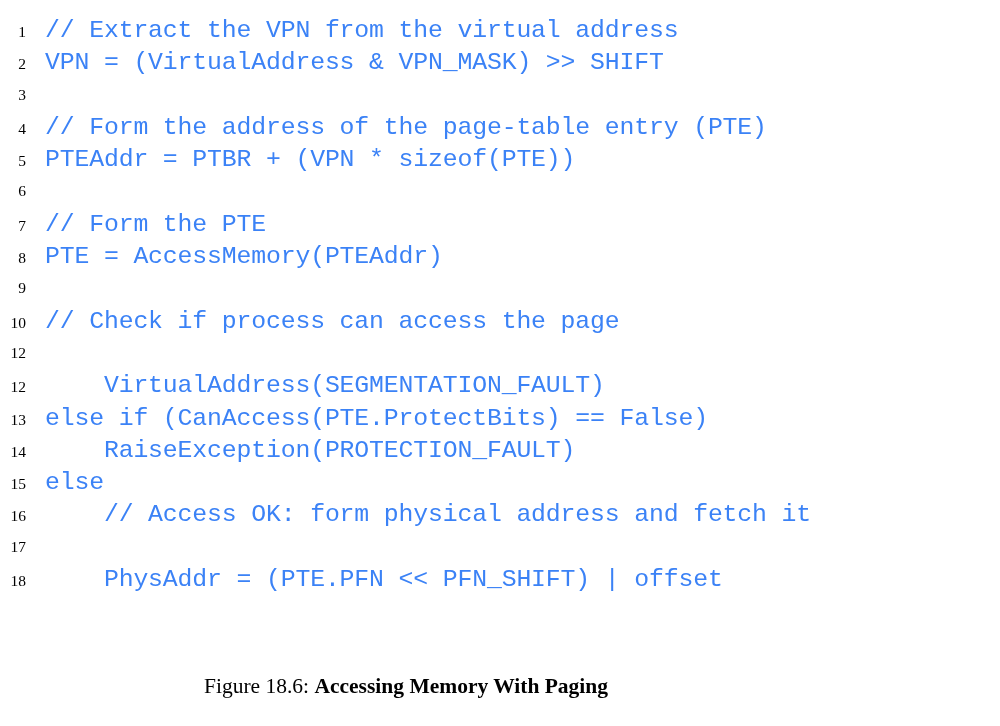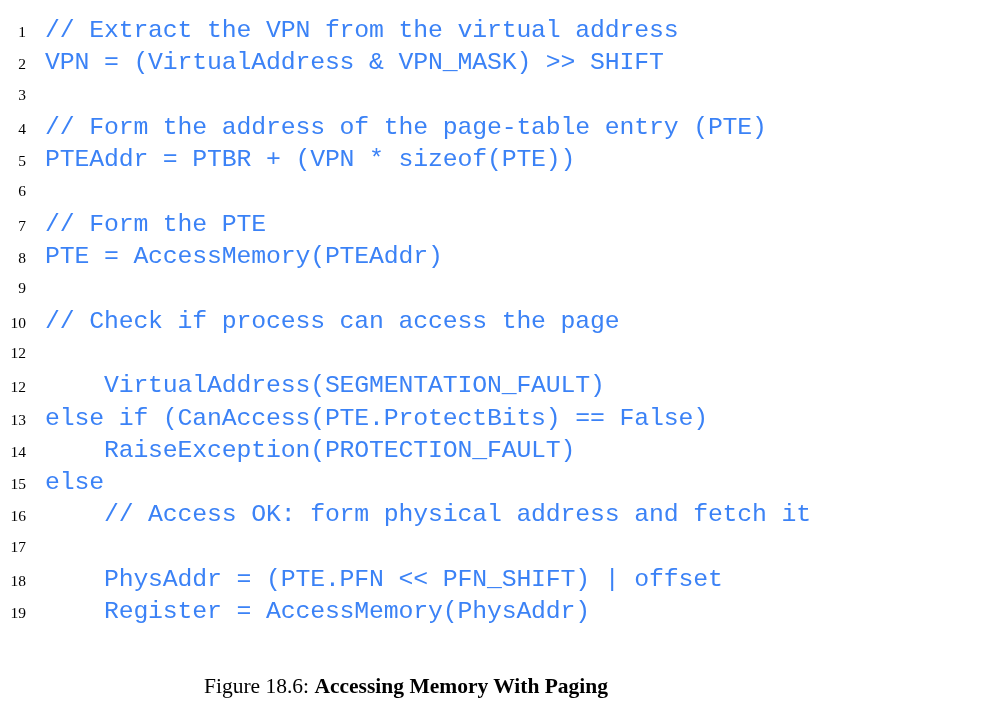--- a/index.html
+++ b/index.html
@@ -98,18 +98,17 @@
       <div class="code-line"><span class="line-number">9</span><span class="line-code"></span></div>
       <div class="code-line"><span class="line-number">10</span><span class="line-code">// Check if process can access the page</span></div>
       <div class="code-line"><span class="line-number">12</span></div>
       <div class="code-line"><span class="line-number">12</span><span class="line-code">    VirtualAddress(SEGMENTATION_FAULT)</span></div>
       <div class="code-line"><span class="line-number">13</span><span class="line-code">else if (CanAccess(PTE.ProtectBits) == False)</span></div>
       <div class="code-line"><span class="line-number">14</span><span class="line-code">    RaiseException(PROTECTION_FAULT)</span></div>
       <div class="code-line"><span class="line-number">15</span><span class="line-code">else</span></div>
       <div class="code-line"><span class="line-number">16</span><span class="line-code">    // Access OK: form physical address and fetch it</span></div>
       <div class="code-line"><span class="line-number">17</span></div>
       <div class="code-line"><span class="line-number">18</span><span class="line-code">    PhysAddr = (PTE.PFN &lt;&lt; PFN_SHIFT) | offset</span></div>
-      <div class="code-line"><span class="line-number">19</span><span class="line-code">    Register = AccessMemory(PhysAddr)</span></div>
     </div>
 
   <div id="figure-caption"><span class="caption-number">Figure 18.6:</span><span class="caption-space"> </span><span class="caption-title">Accessing Memory With Paging</span></div>
 
 </div>
 
 </body></html>

